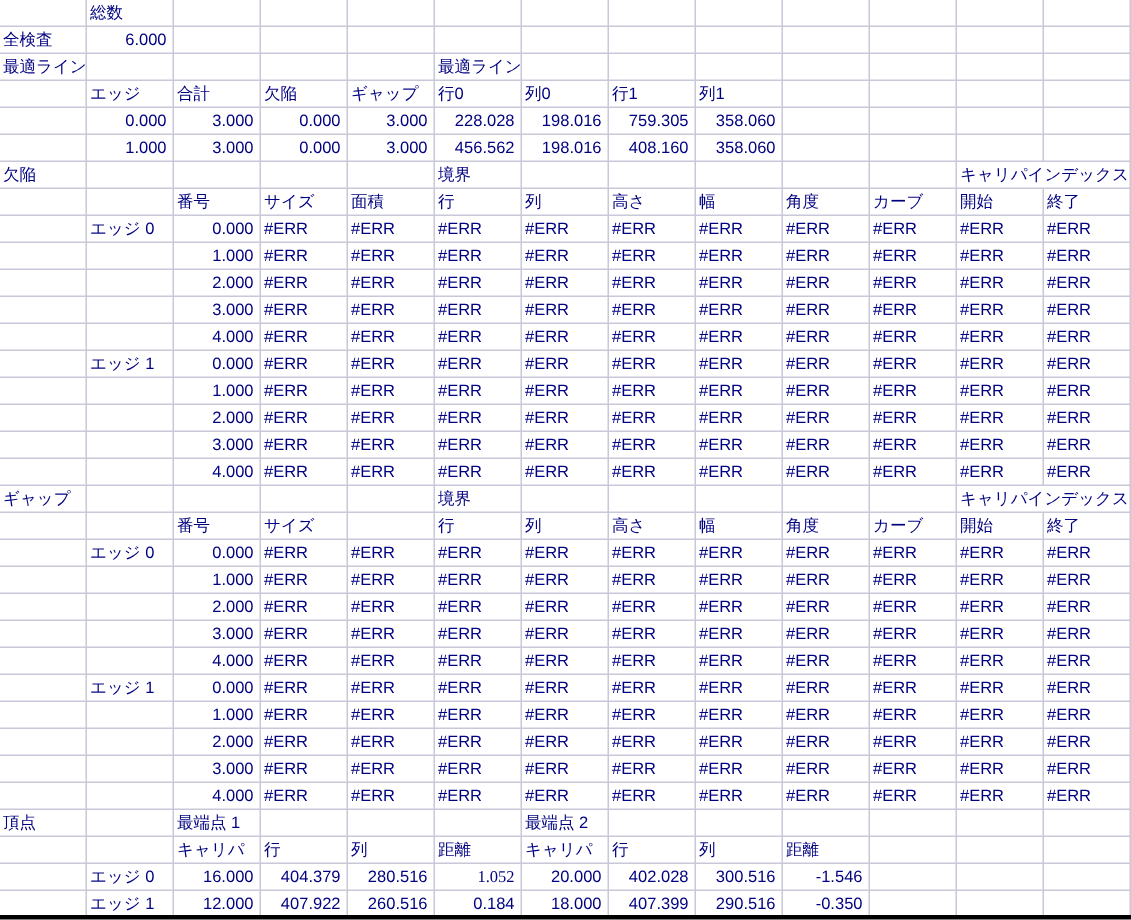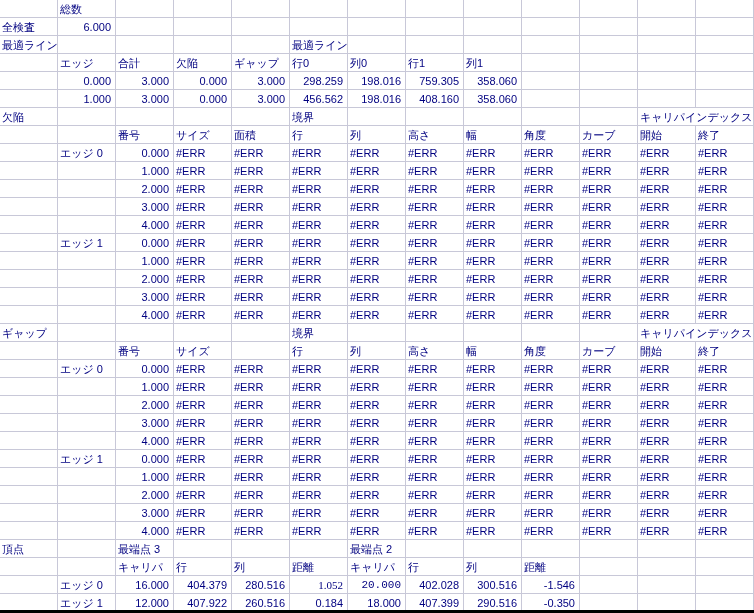--- a/index.html
+++ b/index.html
@@ -78,21 +78,21 @@
       <div class="cell l" style="grid-area: 4 / 9;">列1</div>
       <div class="cell l" style="grid-area: 4 / 10;"></div>
       <div class="cell l" style="grid-area: 4 / 11;"></div>
       <div class="cell l" style="grid-area: 4 / 12;"></div>
       <div class="cell l" style="grid-area: 4 / 13;"></div>
       <div class="cell l" style="grid-area: 5 / 1;"></div>
       <div class="cell r" style="grid-area: 5 / 2;">0.000</div>
       <div class="cell r" style="grid-area: 5 / 3;">3.000</div>
       <div class="cell r" style="grid-area: 5 / 4;">0.000</div>
       <div class="cell r" style="grid-area: 5 / 5;">3.000</div>
-      <div class="cell r" style="grid-area: 5 / 6;">298.259</div>
+      <div class="cell r" style="grid-area: 5 / 6;">228.028</div>
       <div class="cell r" style="grid-area: 5 / 7;">198.016</div>
       <div class="cell r" style="grid-area: 5 / 8;">759.305</div>
       <div class="cell r" style="grid-area: 5 / 9;">358.060</div>
       <div class="cell l" style="grid-area: 5 / 10;"></div>
       <div class="cell l" style="grid-area: 5 / 11;"></div>
       <div class="cell l" style="grid-area: 5 / 12;"></div>
       <div class="cell l" style="grid-area: 5 / 13;"></div>
       <div class="cell l" style="grid-area: 6 / 1;"></div>
       <div class="cell r" style="grid-area: 6 / 2;">1.000</div>
       <div class="cell r" style="grid-area: 6 / 3;">3.000</div>
@@ -411,21 +411,21 @@
       <div class="cell l" style="grid-area: 30 / 6;">#ERR</div>
       <div class="cell l" style="grid-area: 30 / 7;">#ERR</div>
       <div class="cell l" style="grid-area: 30 / 8;">#ERR</div>
       <div class="cell l" style="grid-area: 30 / 9;">#ERR</div>
       <div class="cell l" style="grid-area: 30 / 10;">#ERR</div>
       <div class="cell l" style="grid-area: 30 / 11;">#ERR</div>
       <div class="cell l" style="grid-area: 30 / 12;">#ERR</div>
       <div class="cell l" style="grid-area: 30 / 13;">#ERR</div>
       <div class="cell l" style="grid-area: 31 / 1;">頂点</div>
       <div class="cell l" style="grid-area: 31 / 2;"></div>
-      <div class="cell l" style="grid-area: 31 / 3;">最端点 3</div>
+      <div class="cell l" style="grid-area: 31 / 3;">最端点 1</div>
       <div class="cell l" style="grid-area: 31 / 4;"></div>
       <div class="cell l" style="grid-area: 31 / 5;"></div>
       <div class="cell l" style="grid-area: 31 / 6;"></div>
       <div class="cell l" style="grid-area: 31 / 7;">最端点 2</div>
       <div class="cell l" style="grid-area: 31 / 8;"></div>
       <div class="cell l" style="grid-area: 31 / 9;"></div>
       <div class="cell l" style="grid-area: 31 / 10;"></div>
       <div class="cell l" style="grid-area: 31 / 11;"></div>
       <div class="cell l" style="grid-area: 31 / 12;"></div>
       <div class="cell l" style="grid-area: 31 / 13;"></div>
@@ -441,21 +441,21 @@
       <div class="cell l" style="grid-area: 32 / 10;">距離</div>
       <div class="cell l" style="grid-area: 32 / 11;"></div>
       <div class="cell l" style="grid-area: 32 / 12;"></div>
       <div class="cell l" style="grid-area: 32 / 13;"></div>
       <div class="cell l" style="grid-area: 33 / 1;"></div>
       <div class="cell l" style="grid-area: 33 / 2;">エッジ 0</div>
       <div class="cell r" style="grid-area: 33 / 3;">16.000</div>
       <div class="cell r" style="grid-area: 33 / 4;">404.379</div>
       <div class="cell r" style="grid-area: 33 / 5;">280.516</div>
       <div class="cell r" style="grid-area: 33 / 6; font-family: Liberation Serif, serif;">1.052</div>
-      <div class="cell r" style="grid-area: 33 / 7; font-family: Liberation Mono, monospace;">20.000</div>
+      <div class="cell r" style="grid-area: 33 / 7;">20.000</div>
       <div class="cell r" style="grid-area: 33 / 8;">402.028</div>
       <div class="cell r" style="grid-area: 33 / 9;">300.516</div>
       <div class="cell r" style="grid-area: 33 / 10;">-1.546</div>
       <div class="cell l" style="grid-area: 33 / 11;"></div>
       <div class="cell l" style="grid-area: 33 / 12;"></div>
       <div class="cell l" style="grid-area: 33 / 13;"></div>
       <div class="cell l" style="grid-area: 34 / 1;"></div>
       <div class="cell l" style="grid-area: 34 / 2;">エッジ 1</div>
       <div class="cell r" style="grid-area: 34 / 3;">12.000</div>
       <div class="cell r" style="grid-area: 34 / 4;">407.922</div>

